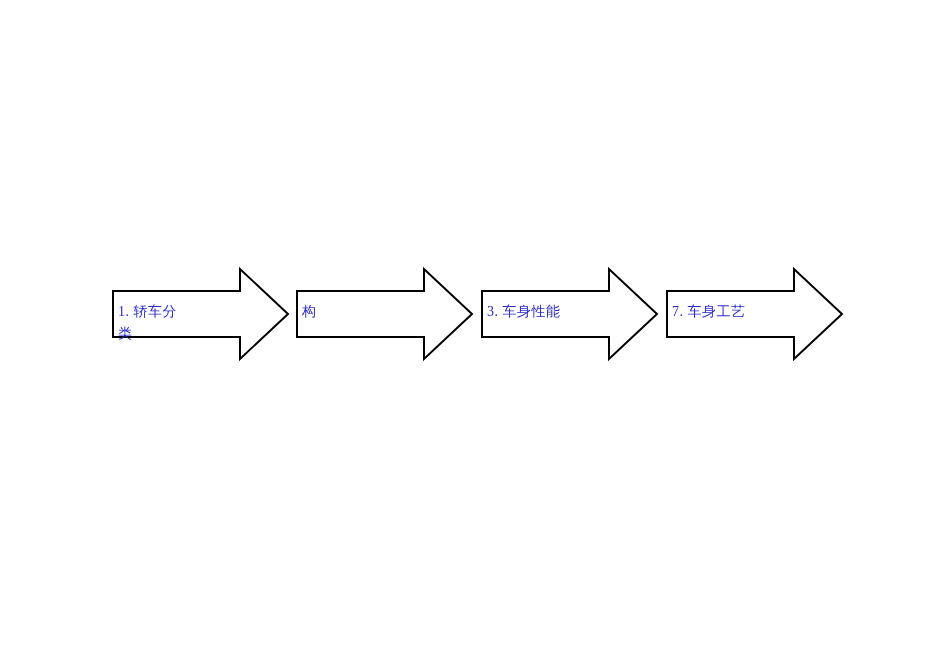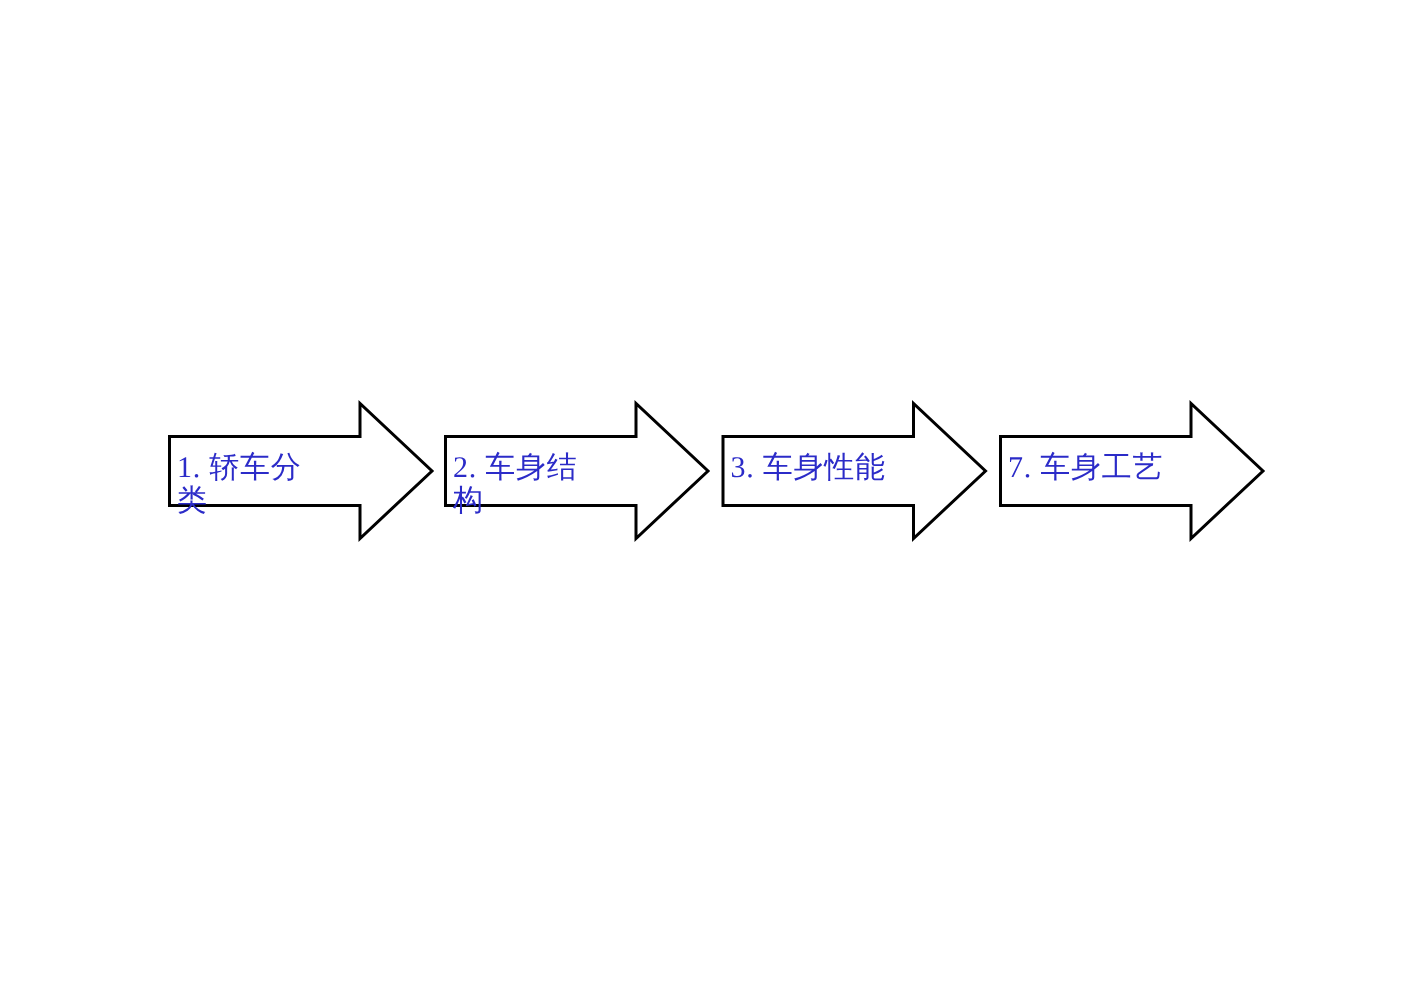--- a/index.html
+++ b/index.html
@@ -32,21 +32,21 @@
     width: 177px;
     height: 92px;
     overflow: visible;
     display: block;
   }
   .arrow-text {
     position: absolute;
     left: 6px;
     top: 33px;
     width: 150px;
-    font-size: 20px;
+    font-size: 14px;
     line-height: 22px;
     letter-spacing: 0.5px;
     overflow: visible;
   }
   .label-line {
     white-space: nowrap;
   }
 </style>
 </head>
 <body>
@@ -61,21 +61,20 @@
       <div class="label-line">1. 轿车分</div>
       <div class="label-line">类</div>
     </div>
   </div>
 
   <div class="arrow arrow-2">
     <svg class="arrow-shape" viewBox="0 0 177 92" preserveAspectRatio="none">
       <polygon class="arrow-poly" points="1,23 128,23 128,1 176,46 128,91 128,69 1,69" stroke-width="2" stroke-linejoin="miter" fill="#ffffff" stroke="#000000"></polygon>
     </svg>
     <div class="arrow-text" style="color: rgb(43, 43, 200);">
-      <div class="label-line">2. 车身结</div>
       <div class="label-line">构</div>
     </div>
   </div>
 
   <div class="arrow arrow-3">
     <svg class="arrow-shape" viewBox="0 0 177 92" preserveAspectRatio="none">
       <polygon class="arrow-poly" points="1,23 128,23 128,1 176,46 128,91 128,69 1,69" stroke-width="2" stroke-linejoin="miter" fill="#ffffff" stroke="#000000"></polygon>
     </svg>
     <div class="arrow-text" style="color: rgb(43, 43, 200);">
       <div class="label-line">3. 车身性能</div>

